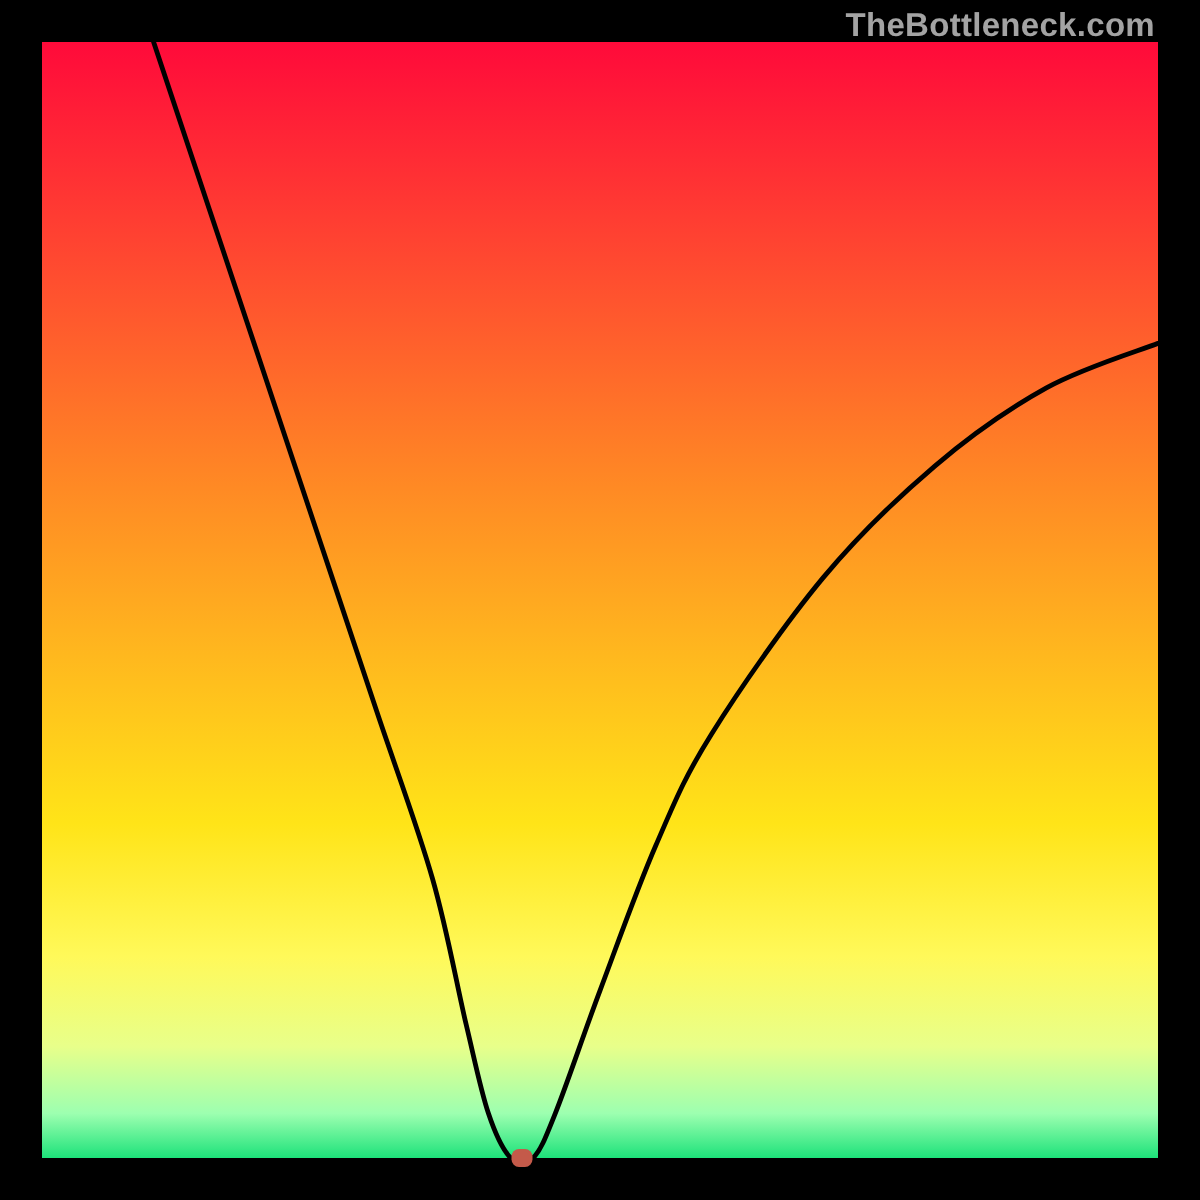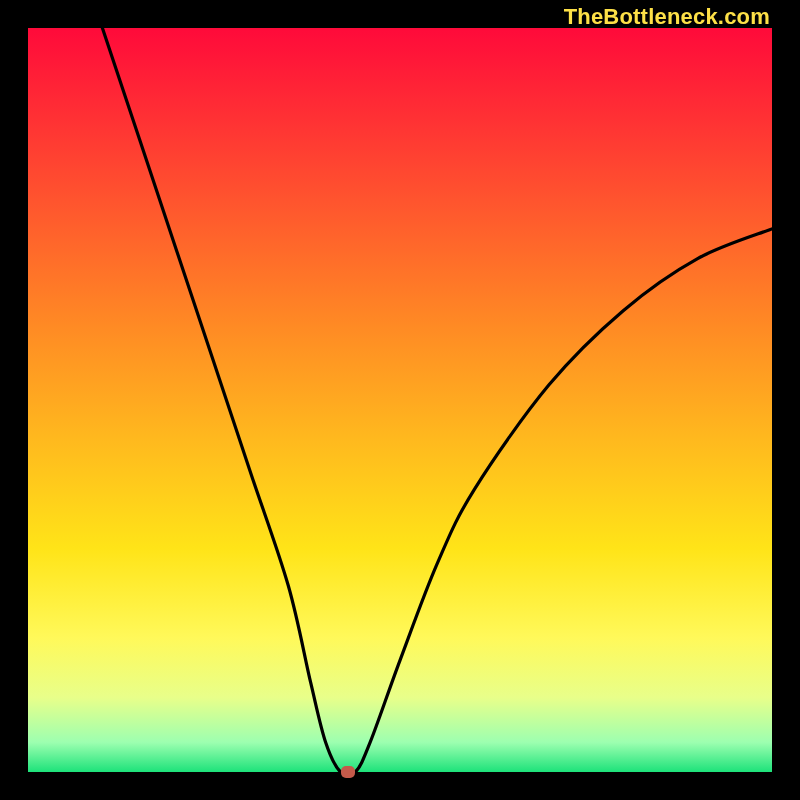--- a/index.html
+++ b/index.html
@@ -28,21 +28,21 @@
       #9dffb0 96%,
       #1de27a 100%);
   }
   .watermark {
     position: absolute;
     top: 4px;
     right: 30px;
     font-family: Arial, Helvetica, sans-serif;
     font-size: 22px;
     font-weight: bold;
-    color: #fde047;
+    color: #a3a3a3;
     letter-spacing: 0.2px;
     user-select: none;
   }
   svg.curve {
     position: absolute;
     left: 0; top: 0;
     width: 744px; height: 744px;
   }
   .marker {
     position: absolute;

